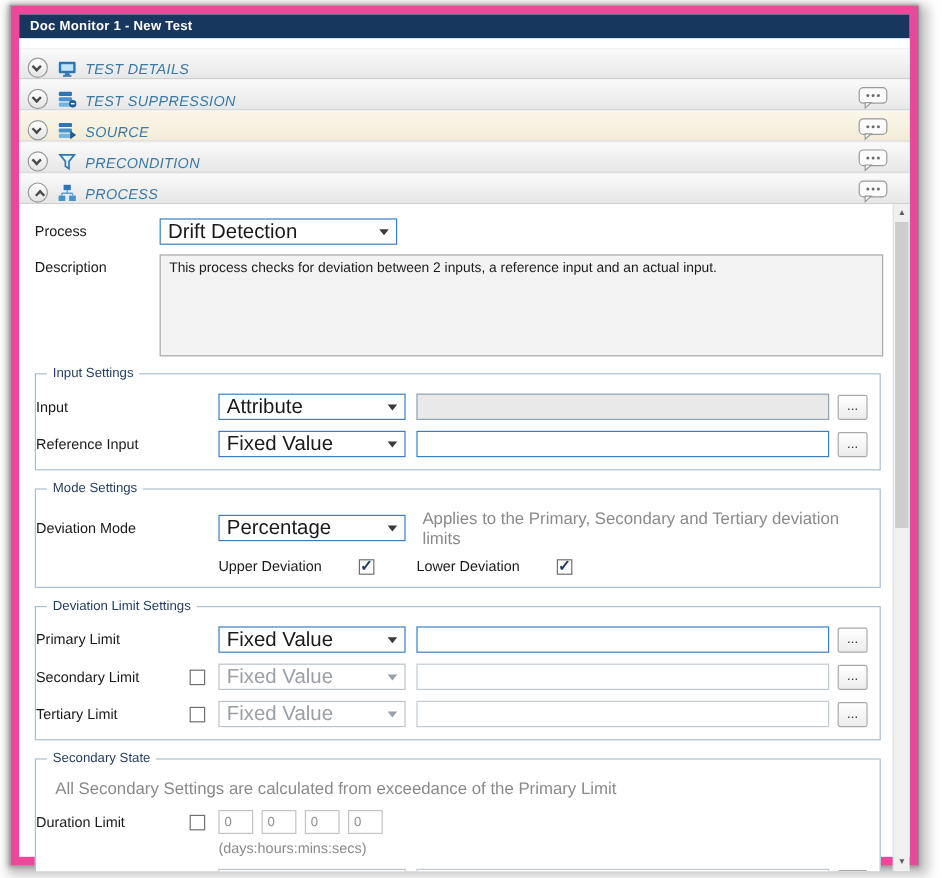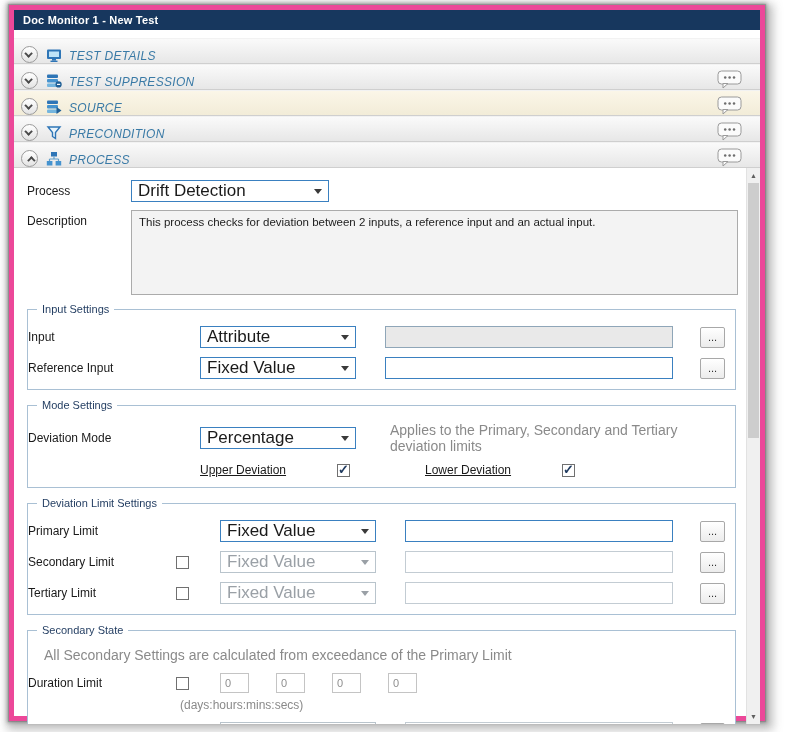--- a/index.html
+++ b/index.html
@@ -1,21 +1,21 @@
 <!DOCTYPE html>
 <html><head>
 <meta charset="utf-8">
 <style>
   * { box-sizing: border-box; margin: 0; padding: 0; }
   html,body { width: 793px; height: 732px; background: #ffffff; overflow: hidden;
               font-family: "Liberation Sans", sans-serif; }
 
   .window {
     position: absolute; left: 9px; top: 5px; width: 756px; height: 716px;
-    background: #ffffff; border: 5px solid #ec4899;
+    background: #ffffff; border: 7px solid #ec4899;
     box-shadow: 0 0 4px 2px rgba(110,110,110,.55),
                 3px 4px 9px 5px rgba(120,120,120,.45),
                 0 0 1px 1px rgba(90,90,90,.4);
   }
 
   
   .titlebar {
     height: 20px; background: #17375E; color: #ffffff;
     font-size: 11px; font-weight: bold; letter-spacing: .2px;
     display: flex; align-items: center; padding: 0 9px;
@@ -88,39 +88,39 @@
 
   
   .group {
     position: relative; border: 1px solid #a9c0d4; border-radius: 0;
     padding: 16px 10px 10px 0; margin: 0 2px 15px 0; background: #ffffff;
   }
   .legend {
     position: absolute; top: -7px; left: 9px; background: #ffffff;
     padding: 0 5px; font-size: 11px; color: #1f3a5f;
   }
-  .grow { display: flex; align-items: center; margin-bottom: 9px; gap: 20px; }
+  .grow { display: flex; align-items: center; margin-bottom: 9px; }
   .grow:last-child { margin-bottom: 0; }
   .glbl { width: 152px; font-size: 12px; color: #1a1a1a; flex: none; }
   .glbl.narrow { width: 128px; }
   .cbslot { width: 24px; flex: none; display: flex; align-items: center; }
 
   .cb {
     width: 13px; height: 13px; border: 1px solid #707070; background: #ffffff;
     position: relative; display: inline-block; flex: none;
   }
   .cb.checked::after {
     content: "\2713"; position: absolute; left: 0px; top: -3px;
     font-size: 13px; font-weight: bold; color: #1f3a5f;
   }
 
   .hint { font-size: 14px; color: #8a8a8a; }
   .mode-hint { margin-left: 14px; }
   .chk-label { font-size: 12px; color: #1a1a1a; }
-  .chk-label.w117 { width: 117px; text-decoration: underline; }
+  .chk-label.w117 { width: 117px; }
   .gap34 { width: 35px; flex: none; }
 
   .sec-hint { margin-left: 16px; margin-bottom: 10px; }
 
   .durbox {
     width: 29px; height: 20px; border: 1px solid #c4c4c4; background: #ffffff;
     font-size: 11px; color: #8f8f8f; display: flex; align-items: center;
     padding-left: 4px; margin-right: 7px; flex: none;
   }
   .dur-hint { margin-left: 152px; font-size: 12px; color: #8a8a8a; margin-top: -4px; margin-bottom: 10px; }

